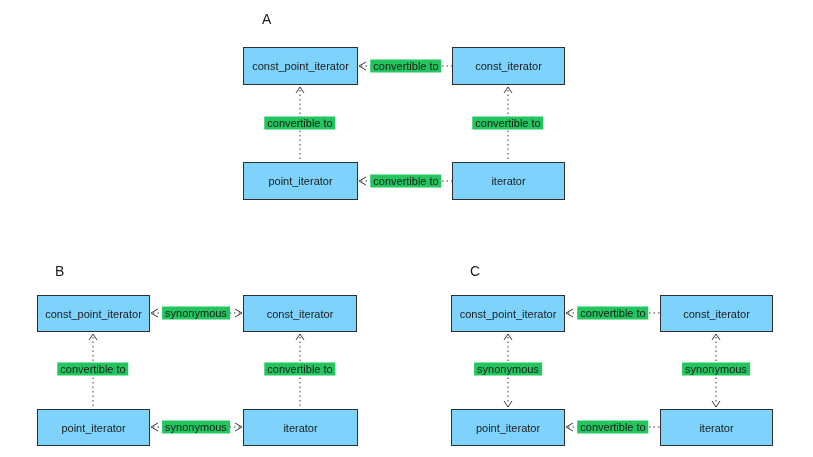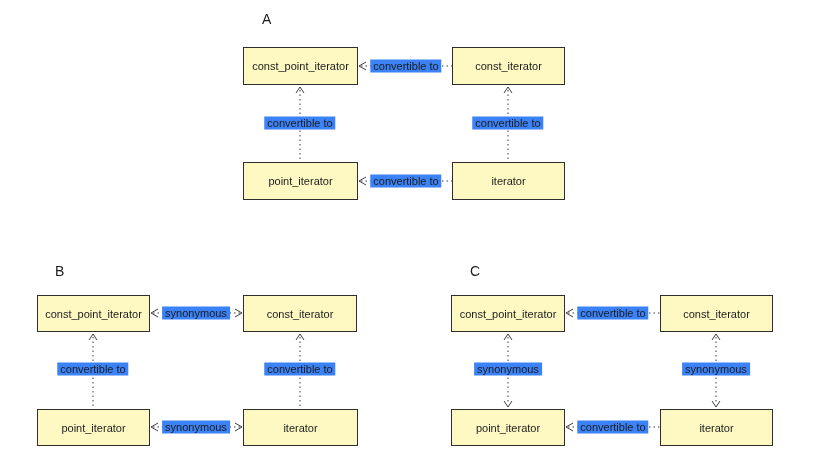--- a/index.html
+++ b/index.html
@@ -9,29 +9,29 @@
     font-family: "Liberation Sans", sans-serif;
     position: relative;
     overflow: hidden;
   }
   #canvas { position: absolute; left: 0; top: 0; width: 813px; height: 457px; }
   #wires { position: absolute; left: 0; top: 0; width: 813px; height: 457px; }
   .node {
     position: absolute;
     box-sizing: border-box;
     border: 1px solid #2e2e2e;
-    background: #fef9c3;
+    background: #7dd3fc;
     display: flex; align-items: center; justify-content: center;
     font-size: 11px; color: #1c1c1c;
     white-space: nowrap;
   }
   .edge-label {
     position: absolute;
     transform: translate(-50%, -50%);
-    background: #3b82f6;
+    background: #22c55e;
     padding: 0 3px;
     font-size: 11px; color: #1c1c1c;
     white-space: nowrap;
     line-height: 13px;
   }
   .diagram-letter {
     position: absolute;
     font-size: 14px; color: #1c1c1c;
     line-height: 15px;
   }

